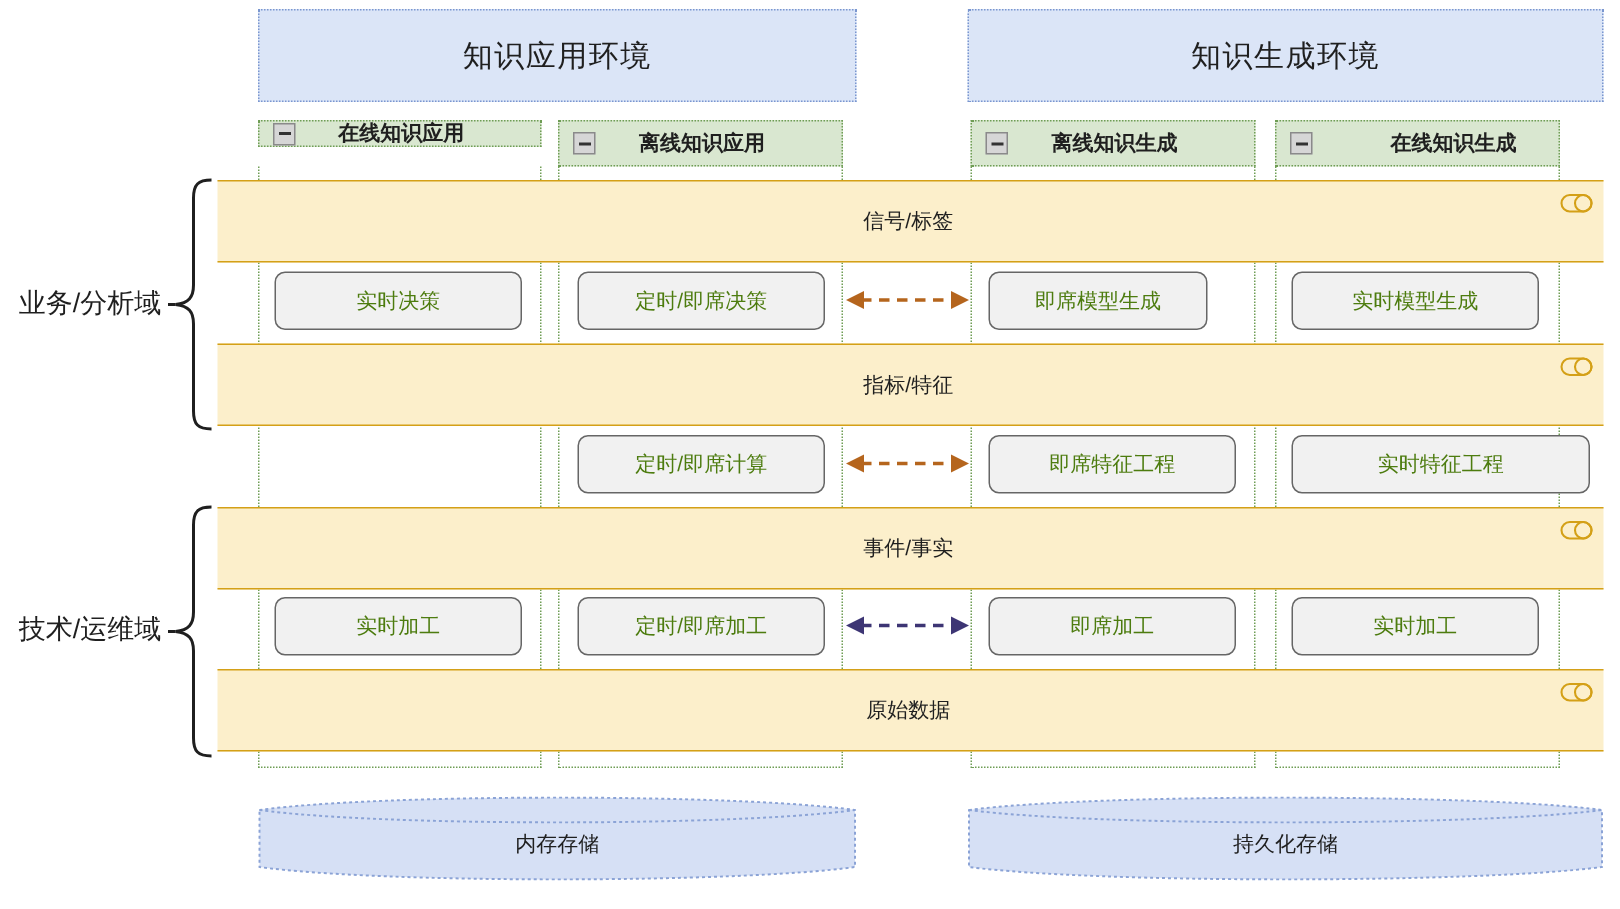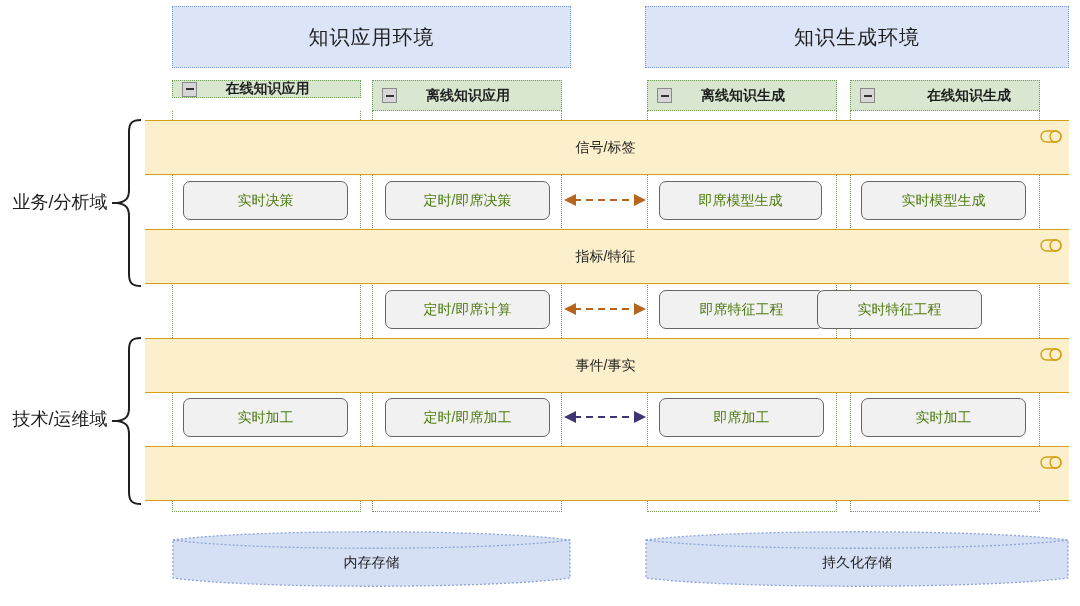--- a/index.html
+++ b/index.html
@@ -177,55 +177,58 @@
     <span>事件/事实</span>
   </div>
   <div class="band-cyl" style="left:1040px;top:347px;">
     <svg width="22" height="13" viewBox="0 0 22 13">
       <rect x="1" y="1" width="20" height="11" rx="5.5" ry="5.5" fill="none" stroke="#d4a017" stroke-width="1.4"></rect>
       <ellipse cx="15.5" cy="6.5" rx="5.5" ry="5.5" fill="none" stroke="#d4a017" stroke-width="1.4"></ellipse>
     </svg>
   </div>
 
   <div class="band" style="left:145px;top:446px;width:924px;height:55px;"></div>
+  <div class="band-label" style="left:566px;top:446px;width:79px;height:55px;">
+    <span>原始数据</span>
+  </div>
   <div class="band-cyl" style="left:1040px;top:455px;">
     <svg width="22" height="13" viewBox="0 0 22 13">
       <rect x="1" y="1" width="20" height="11" rx="5.5" ry="5.5" fill="none" stroke="#d4a017" stroke-width="1.4"></rect>
       <ellipse cx="15.5" cy="6.5" rx="5.5" ry="5.5" fill="none" stroke="#d4a017" stroke-width="1.4"></ellipse>
     </svg>
   </div>
 
   <div class="pbox" style="left:183px;top:181px;width:165px;height:39px;">
     <span>实时决策</span>
   </div>
   <div class="pbox" style="left:385px;top:181px;width:165px;height:39px;">
     <span>定时/即席决策</span>
   </div>
-  <div class="pbox" style="left:659px;top:181px;width:163px;height:39px;">
+  <div class="pbox" style="left:659px;top:181px;width:146px;height:39px;">
     <span>即席模型生成</span>
   </div>
   <div class="pbox" style="left:861px;top:181px;width:165px;height:39px;">
     <span>实时模型生成</span>
   </div>
 
   <div class="arrow" style="left:562px;top:191px;width:86px;height:18px;">
     <svg width="86" height="18" viewBox="0 0 86 18">
       <line x1="12" y1="9" x2="74" y2="9" stroke="#b5651d" stroke-width="2.2" stroke-dasharray="7,5"></line>
       <polygon points="2,9 14,3 14,15" fill="#b5651d"></polygon>
       <polygon points="84,9 72,3 72,15" fill="#b5651d"></polygon>
     </svg>
   </div>
 
   <div class="pbox" style="left:385px;top:290px;width:165px;height:39px;">
     <span>定时/即席计算</span>
   </div>
   <div class="pbox" style="left:659px;top:290px;width:165px;height:39px;">
     <span>即席特征工程</span>
   </div>
-  <div class="pbox" style="left:817px;top:290px;width:165px;height:39px;">
+  <div class="pbox" style="left:861px;top:290px;width:199px;height:39px;">
     <span>实时特征工程</span>
   </div>
 
   <div class="arrow" style="left:562px;top:300px;width:86px;height:18px;">
     <svg width="86" height="18" viewBox="0 0 86 18">
       <line x1="12" y1="9" x2="74" y2="9" stroke="#b5651d" stroke-width="2.2" stroke-dasharray="7,5"></line>
       <polygon points="2,9 14,3 14,15" fill="#b5651d"></polygon>
       <polygon points="84,9 72,3 72,15" fill="#b5651d"></polygon>
     </svg>
   </div>

